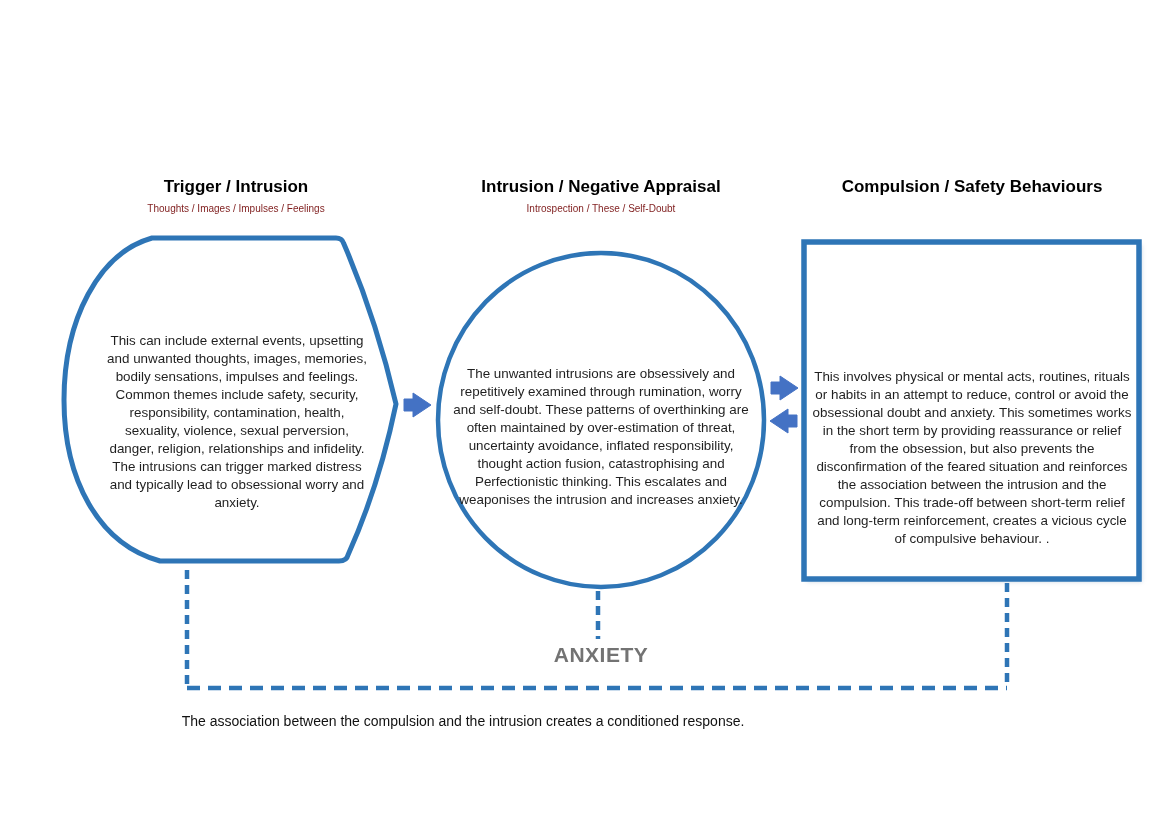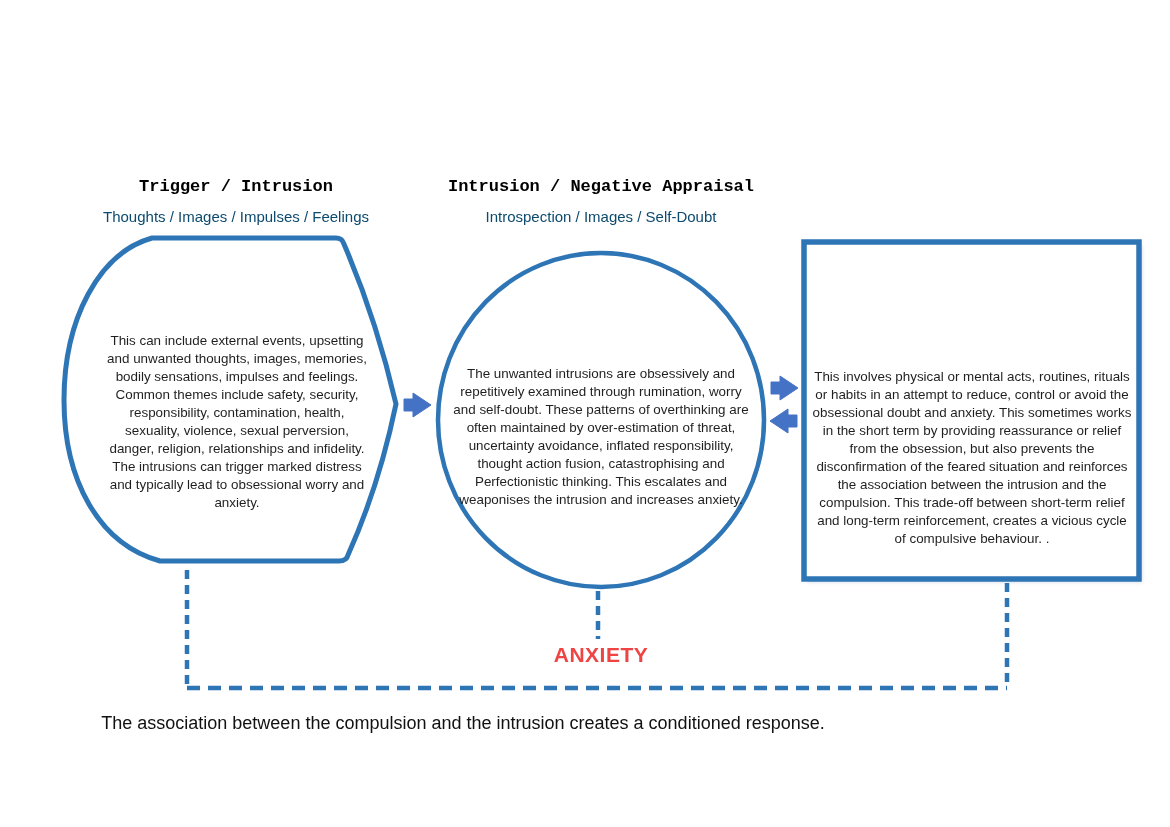--- a/index.html
+++ b/index.html
@@ -4,57 +4,58 @@
 <style>
   html,body{margin:0;padding:0;background:#ffffff;}
   #canvas{
     position:relative;
     width:1170px;height:827px;
     background:#ffffff;
     font-family:"Liberation Sans", sans-serif;
     overflow:hidden;
   }
   .col-header{position:absolute;text-align:center;}
-  .col-title{font-size:17px;font-weight:bold;color:#000000;line-height:21px;font-family:Liberation Mono, monospace;}
-  .col-subtitle{font-size:15px;color:#0c4a6e;line-height:19px;margin-top:10px;}
+  .col-title{font-size:17px;font-weight:bold;color:#000000;line-height:21px;}
+  .col-subtitle{font-size:10px;color:#7f1d1d;line-height:19px;margin-top:2px;}
   .body-text{
     position:absolute;text-align:center;
     font-size:13.4px;line-height:18px;color:#1f1f1f;
     white-space:pre-line;
     margin-top:40px;
   }
   #svg-layer{position:absolute;left:0;top:0;}
   .anxiety{
     position:absolute;left:500px;top:643px;width:202px;
-    text-align:center;font-size:21px;font-weight:bold;color:#ef4444;
+    text-align:center;font-size:21px;font-weight:bold;color:#737373;
     letter-spacing:0.5px;
   }
   .footer-caption{
     position:absolute;left:0;top:713px;width:926px;
-    text-align:center;font-size:18px;color:#111111;
+    text-align:center;font-size:14px;color:#111111;
   }
   .rect-shape-shadow{
     position:absolute;left:804px;top:242px;width:335px;height:337px;
     box-shadow:3px 3px 4px rgba(120,150,180,0.35);
   }
 </style>
 </head>
 <body>
 
 <div id="canvas">
 
   <div class="col-header" style="left:66px;top:176px;width:340px;">
     <div class="col-title">Trigger / Intrusion</div>
     <div class="col-subtitle">Thoughts / Images / Impulses / Feelings</div>
   </div>
   <div class="col-header" style="left:431px;top:176px;width:340px;">
     <div class="col-title">Intrusion / Negative Appraisal</div>
-    <div class="col-subtitle">Introspection / Images / Self-Doubt</div>
+    <div class="col-subtitle">Introspection / These / Self-Doubt</div>
   </div>
   <div class="col-header" style="left:800px;top:176px;width:344px;">
+    <div class="col-title">Compulsion / Safety Behaviours</div>
   </div>
 
   <div class="rect-shape-shadow"></div>
 
   <svg id="svg-layer" width="1170" height="827" viewBox="0 0 1170 827">
 
     <path d="M 152 238
              L 336 238
              C 340 238 342.5 240 343.5 243
              Q 376 318 396 404

